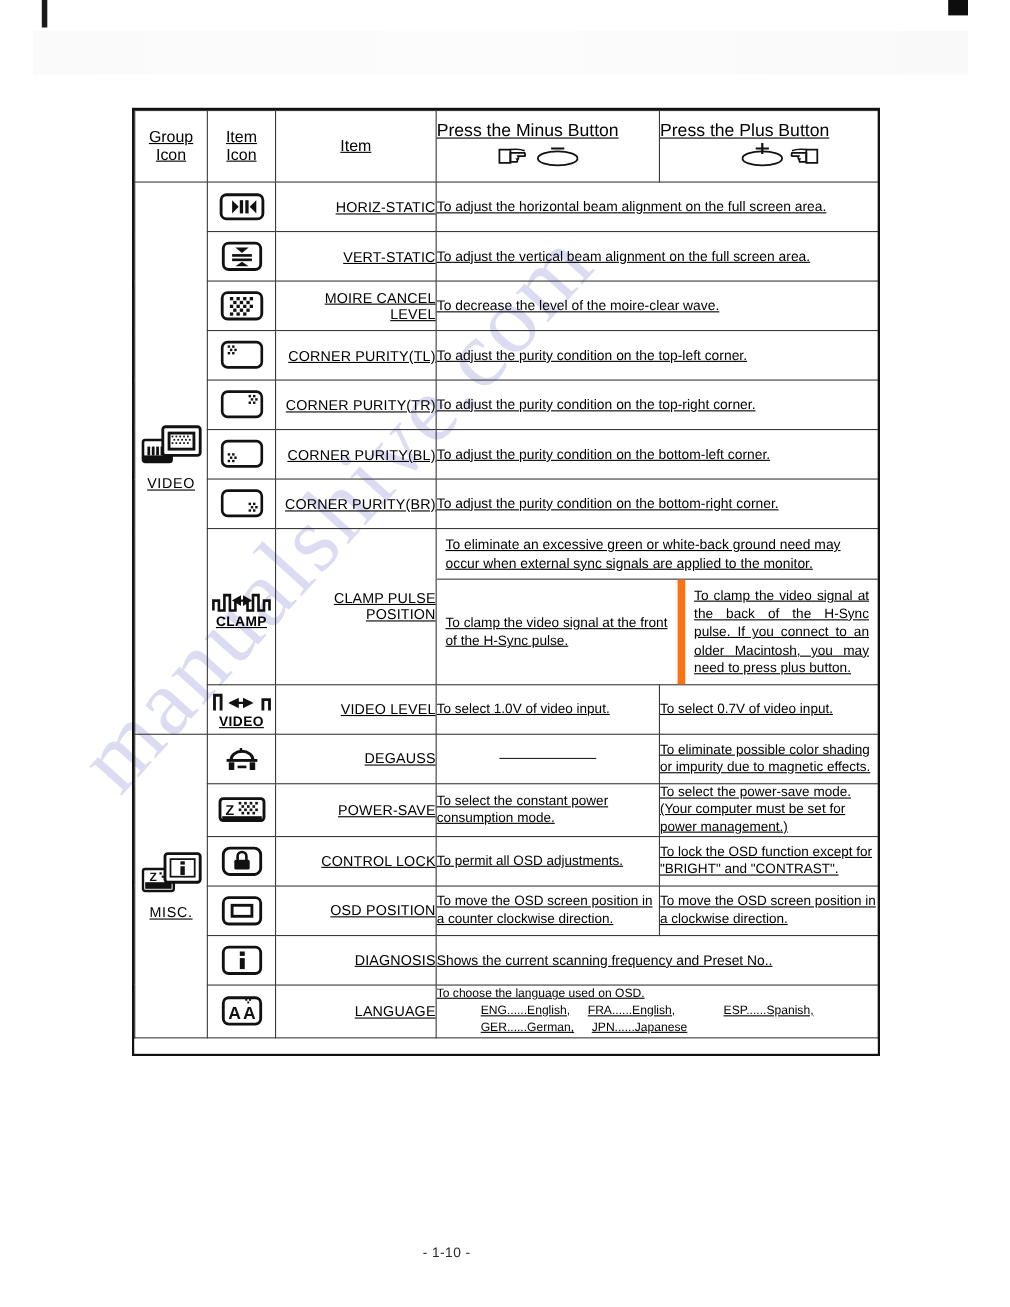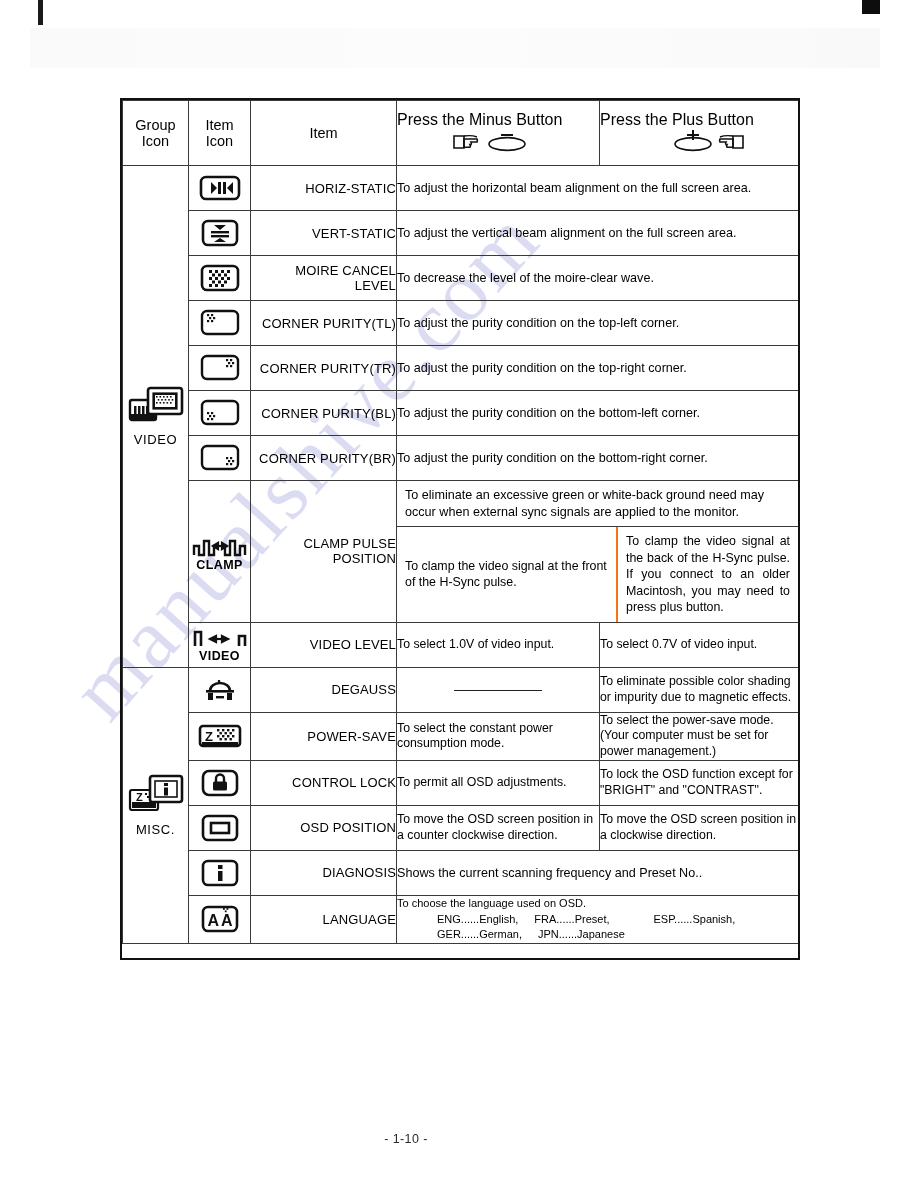--- a/index.html
+++ b/index.html
@@ -62,20 +62,21 @@
     white-space: nowrap;
     line-height: 1.05;
   }
 
   
   .tbl-wrap {
     position: absolute;
     left: 122px;
     top: 100px;
     width: 676px;
+    text-decoration: underline;
   }
   table.osd {
     border-collapse: collapse;
     width: 676px;
     table-layout: fixed;
     background: transparent;
   }
   table.osd td, table.osd th {
     border: 1px solid #3a3a3a;
     padding: 0;
@@ -171,21 +172,21 @@
   .clamp-l {
     flex: 0 0 203px;
     padding: 6px 8px;
     font-size: 12.4px;
     line-height: 1.33;
     display: flex;
     align-items: center;
   }
   .clamp-r {
     flex: 1 1 auto;
-    border-left: 2px solid #f97316;
+    border-left: 7px solid #f97316;
     padding: 6px 8px;
     font-size: 12.4px;
     line-height: 1.33;
   }
   .clamp-r .just { text-align: justify; }
 
   
   .lang-block { font-size: 11px; line-height: 1.42; padding: 5px 7px; }
   .lang-line2 { padding-left: 40px; }
   .lang-line3 { padding-left: 40px; }
@@ -609,21 +610,21 @@
               <rect x="25" y="4" width="1.8" height="1.8"></rect>
                   <rect x="28.5" y="4" width="1.8" height="1.8"></rect>
               <rect x="26.8" y="6.4" width="1.8" height="1.8"></rect>
             </g>
           </svg>
         </td>
         <td class="iname">LANGUAGE</td>
         <td class="lang-block" colspan="2">
           <div>To choose the language used on OSD.</div>
           <div class="lang-line2">
-            <span>ENG......English,</span><span class="lang-gap1"></span><span>FRA......Preset,</span><span class="lang-gap2"></span><span>ESP......Spanish,</span>
+            <span>ENG......English,</span><span class="lang-gap1"></span><span>FRA......English,</span><span class="lang-gap2"></span><span>ESP......Spanish,</span>
           </div>
           <div class="lang-line3">
             <span>GER......German,</span><span class="lang-gap1"></span><span>JPN......Japanese</span>
           </div>
         </td>
       </tr>
 
       </tbody>
     </table>
   </div>

